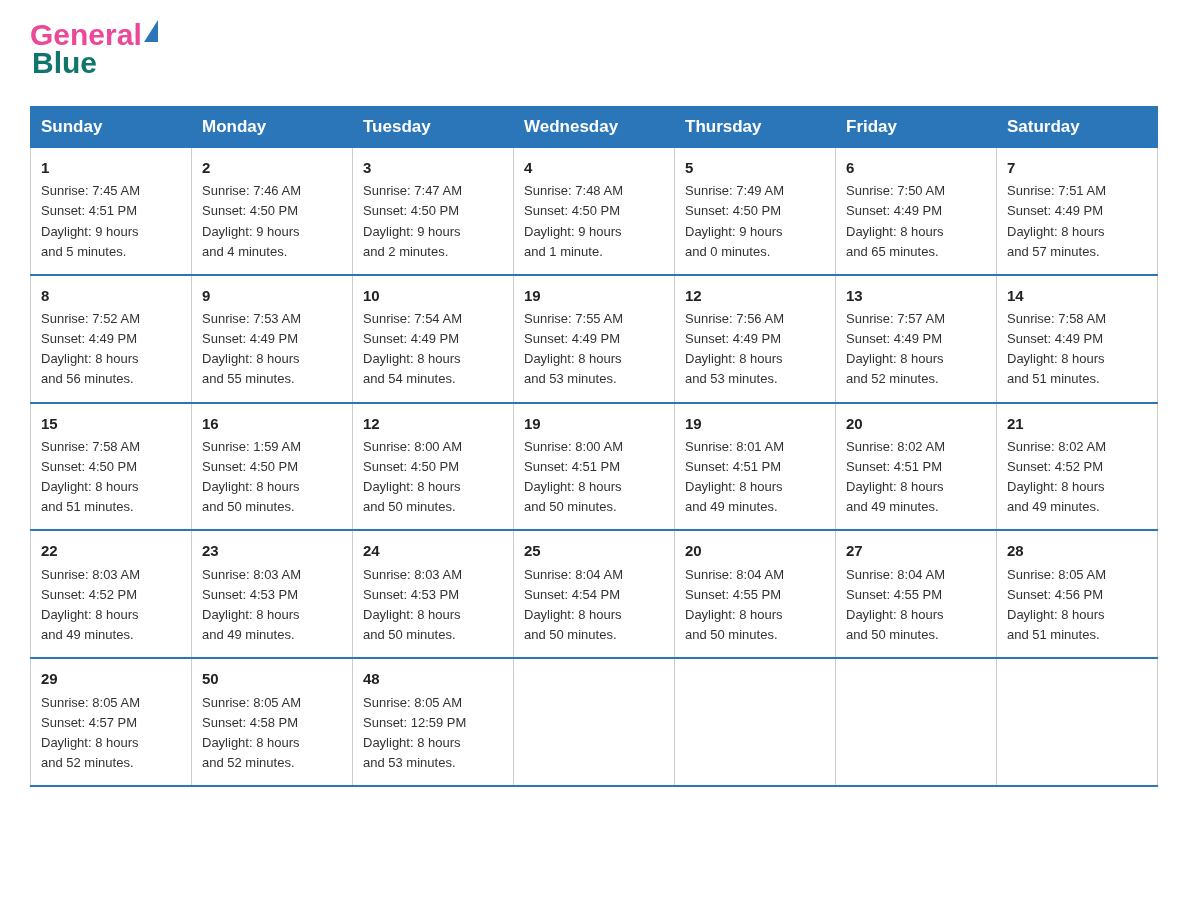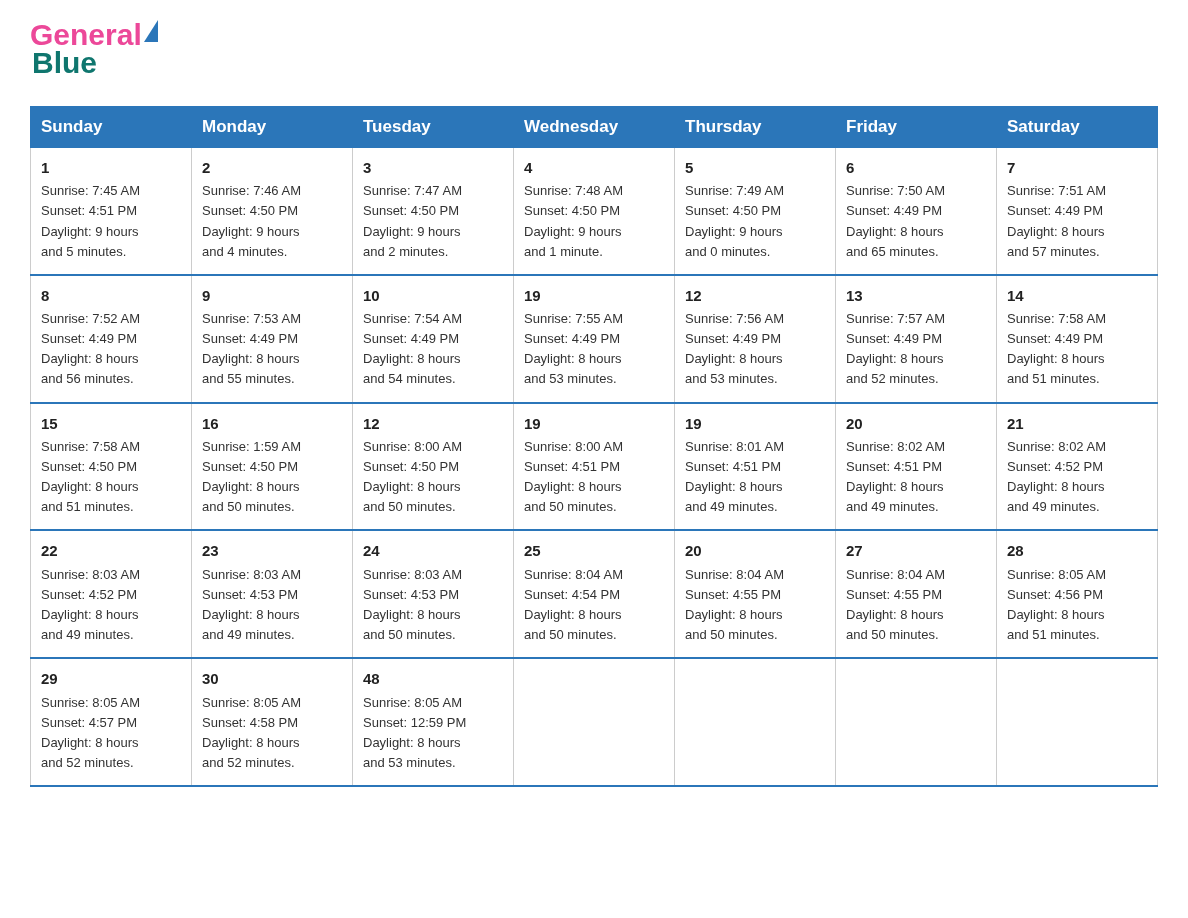--- a/index.html
+++ b/index.html
@@ -341,21 +341,21 @@
       </tr>
       <tr class="week-row">
         <td>
           <span class="day-number">29</span>
           <span class="day-info">Sunrise: 8:05 AM</span><br>
           <span class="day-info">Sunset: 4:57 PM</span><br>
           <span class="day-info">Daylight: 8 hours</span><br>
           <span class="day-info">and 52 minutes.</span>
         </td>
         <td>
-          <span class="day-number">30</span>
+          <span class="day-number">50</span>
           <span class="day-info">Sunrise: 8:05 AM</span><br>
           <span class="day-info">Sunset: 4:58 PM</span><br>
           <span class="day-info">Daylight: 8 hours</span><br>
           <span class="day-info">and 52 minutes.</span>
         </td>
         <td>
           <span class="day-number">48</span>
           <span class="day-info">Sunrise: 8:05 AM</span><br>
           <span class="day-info">Sunset: 12:59 PM</span><br>
           <span class="day-info">Daylight: 8 hours</span><br>

